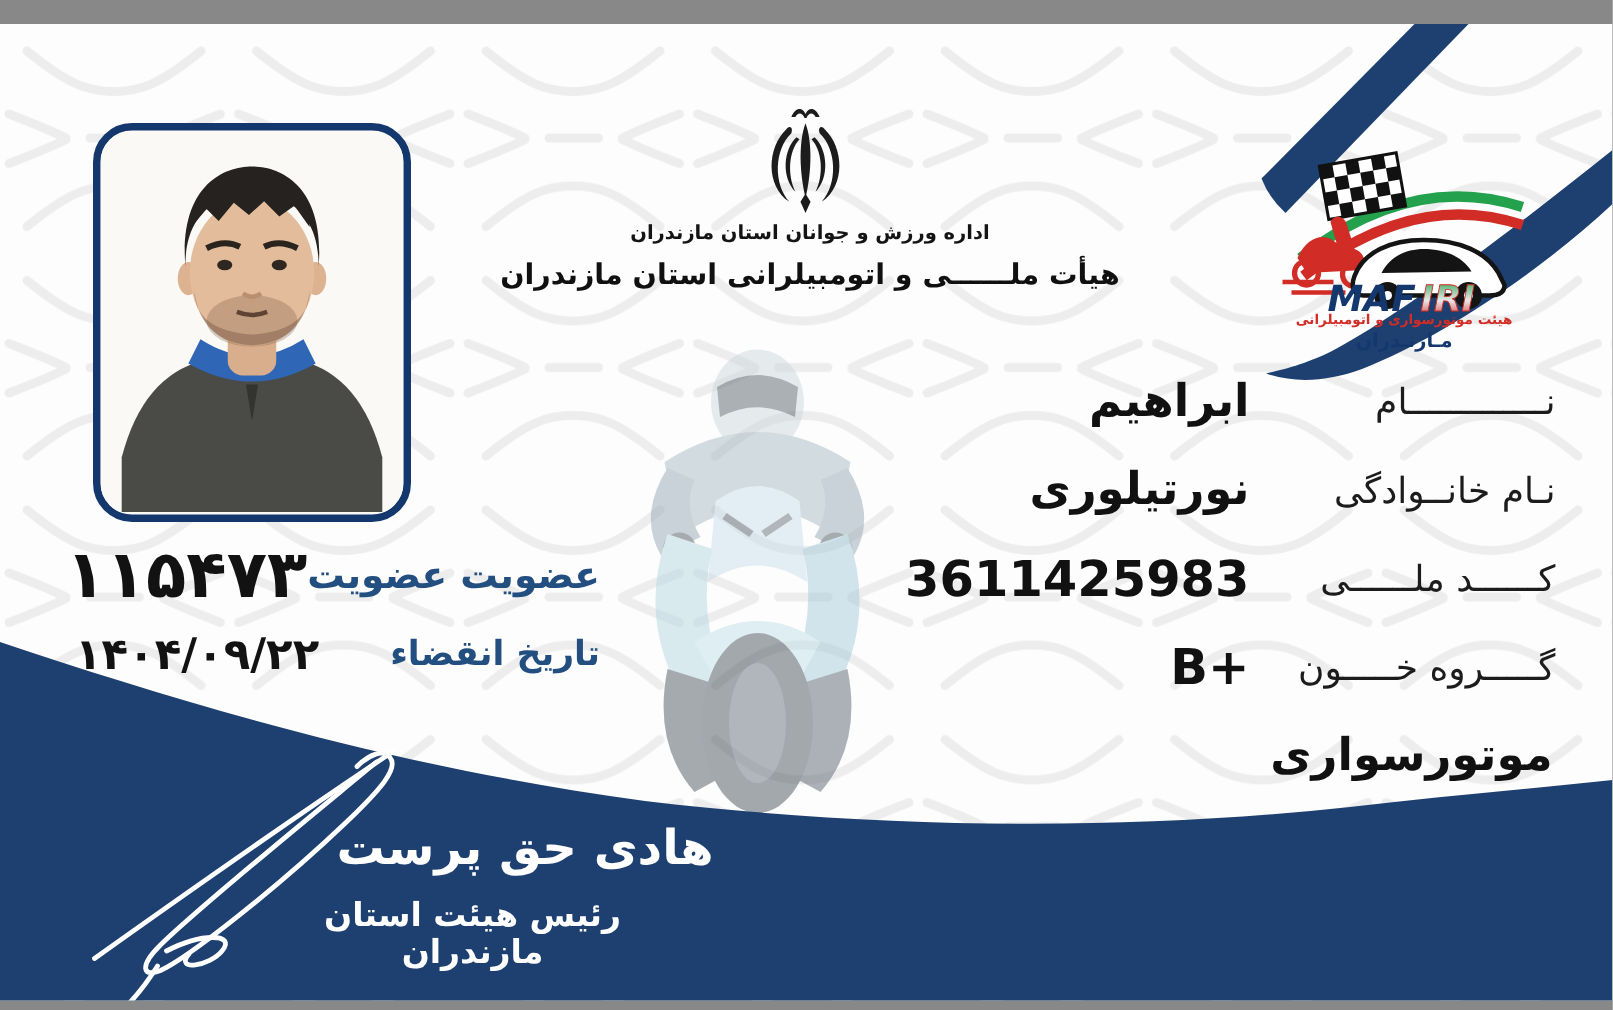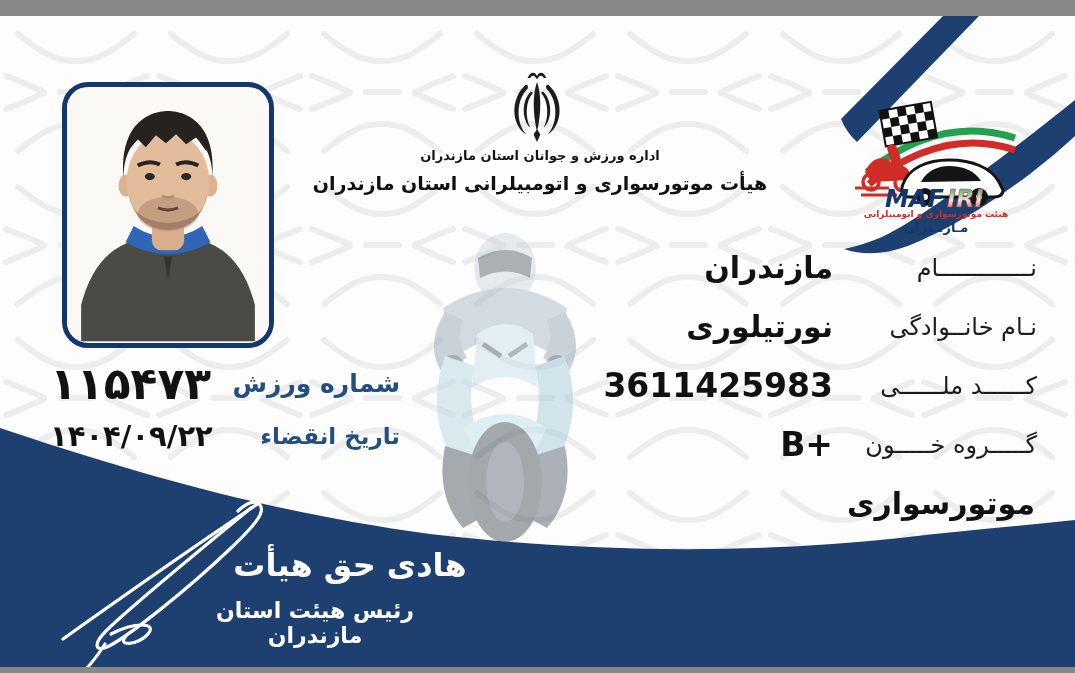--- a/index.html
+++ b/index.html
@@ -141,21 +141,21 @@
 
       <path d="M41,32 C28,44 26,72 40,86 C32,70 33,46 44,34 Z"></path>
       <path d="M59,32 C72,44 74,72 60,86 C68,70 67,46 56,34 Z"></path>
 
       <path d="M31,24 C12,42 10,80 34,96 C18,78 19,44 36,28 C38,22 34,20 31,24 Z"></path>
       <path d="M69,24 C88,42 90,80 66,96 C82,78 81,44 64,28 C62,22 66,20 69,24 Z"></path>
     </g>
   </svg>
 
   <div class="org-line1">اداره ورزش و جوانان استان مازندران</div>
-  <div class="org-line2">هیأت موتورسواری و اتومبیلرانی استان مازندران</div>
+  <div class="org-line2">هیأت ملــــــی و اتومبیلرانی استان مازندران</div>
 
   <div class="logo-block">
     <svg width="170" height="108" viewBox="0 0 170 108" xmlns="http://www.w3.org/2000/svg">
       <defs>
         <linearGradient id="iriGrad" x1="0" y1="0" x2="0" y2="1">
           <stop offset="0" stop-color="#23a14d"></stop>
           <stop offset="0.55" stop-color="#e8e8e8"></stop>
           <stop offset="1" stop-color="#d22c26"></stop>
         </linearGradient>
       </defs>
@@ -201,55 +201,55 @@
       <text x="34" y="107" font-family="DejaVu Sans, sans-serif" font-size="24" font-weight="bold" font-style="italic" fill="#14386e">MAF</text>
       <text x="96" y="107" font-family="DejaVu Sans, sans-serif" font-size="24" font-weight="bold" font-style="italic" fill="url(#iriGrad)" stroke="#d22c26" stroke-width="0.6">IRI</text>
     </svg>
     <div class="logo-sub">هیئت موتورسواری و اتومبیلرانی</div>
     <div class="logo-region">مـازنـدران</div>
   </div>
 
   <div class="fields">
     <div class="field-row">
       <span class="field-label">نـــــــــــــام</span>
-      <span class="field-value">مازندران</span>
+      <span class="field-value">ابراهیم</span>
     </div>
     <div class="field-row">
       <span class="field-label">نـام خانــوادگی</span>
       <span class="field-value">نورتیلوری</span>
     </div>
     <div class="field-row">
       <span class="field-label">کــــــد ملــــــی</span>
       <span class="field-value ltr">3611425983</span>
     </div>
     <div class="field-row">
       <span class="field-label">گـــــروه خـــــون</span>
       <span class="field-value ltr">B+</span>
     </div>
     <div class="field-row">
       <span class="field-value">موتورسواری</span>
     </div>
   </div>
 
   <div class="member-block">
     <div class="member-row first">
-      <span class="member-label">شماره ورزش</span>
+      <span class="member-label">عضویت عضویت</span>
       <span class="member-value">۱۱۵۴۷۳</span>
     </div>
     <div class="member-row second">
       <span class="member-label small">تاریخ انقضاء</span>
       <span class="member-value date">۱۴۰۴/۰۹/۲۲</span>
     </div>
   </div>
 
   <svg class="signature-svg" viewBox="0 0 232 200" xmlns="http://www.w3.org/2000/svg">
     <g stroke="#ffffff" stroke-width="3.2" fill="none" stroke-linecap="round">
       <path d="M8,155 C60,118 150,55 207,17"></path>
       <path d="M196,24 C150,62 76,122 51,147 C38,160 40,168 52,163 C70,155 131,107 176,64 C199,42 211,28 205,21 C201,15 191,19 183,27"></path>
       <path d="M56,150 C79,138 103,138 93,150 C85,160 61,164 71,152"></path>
       <path d="M50,160 C40,176 28,190 14,200"></path>
     </g>
   </svg>
 
-  <div class="sig-name">هادی حق هیأت</div>
+  <div class="sig-name">هادی حق پرست</div>
   <div class="sig-title">رئیس هیئت استان مازندران</div>
 
 </div>
 
 </body></html>

